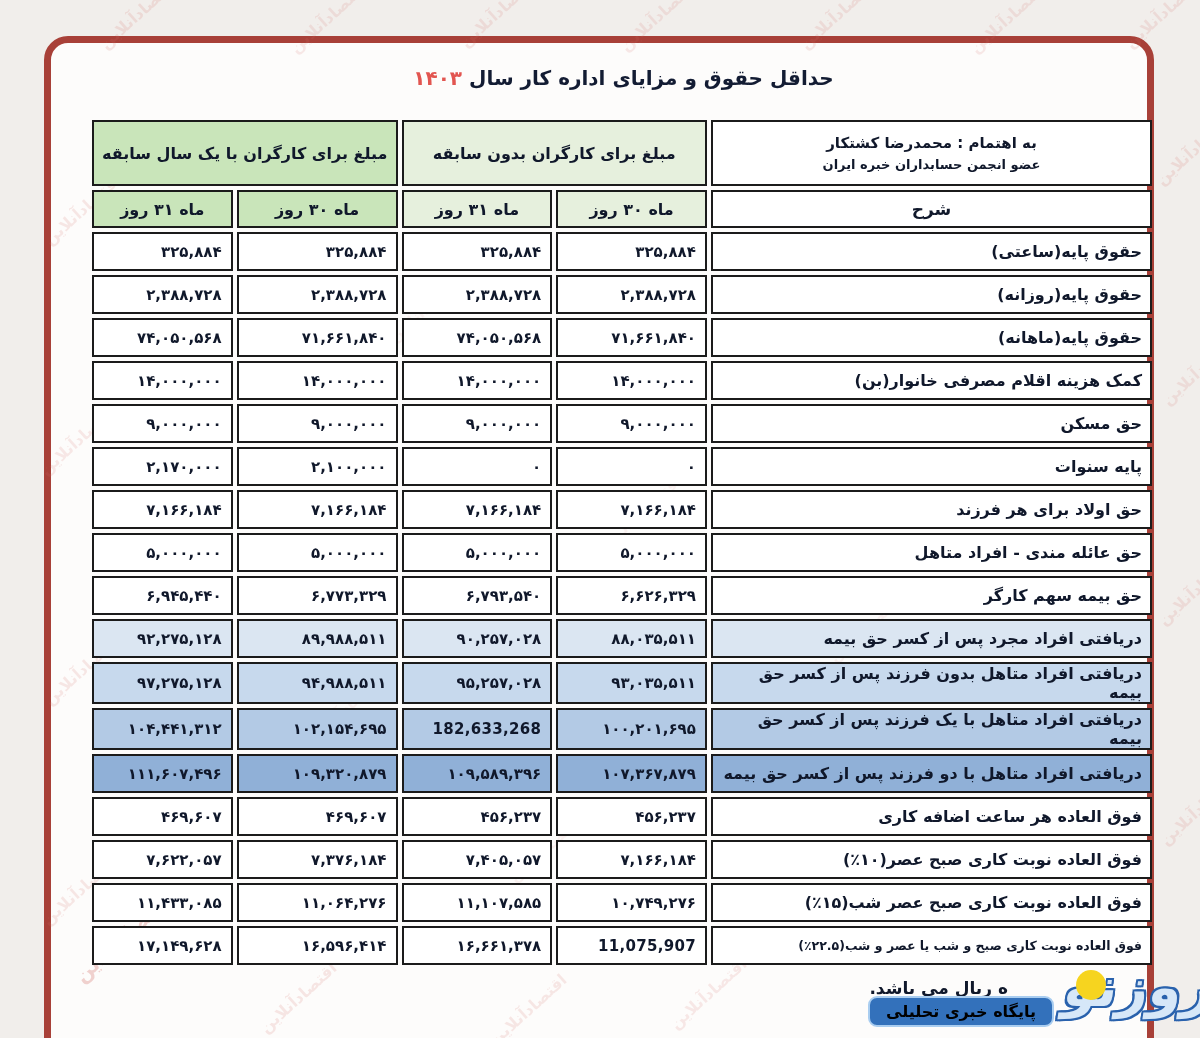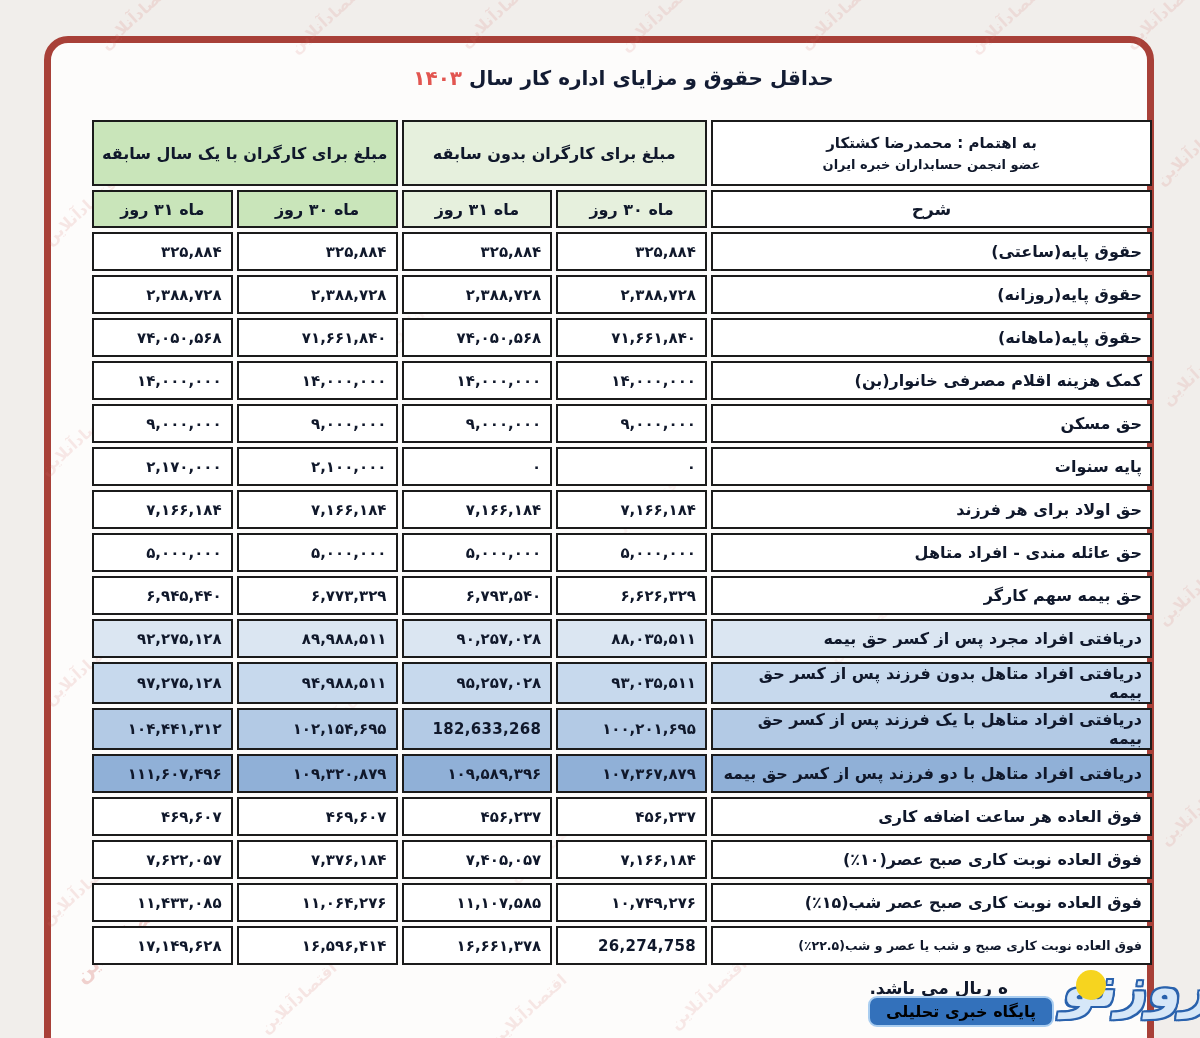--- a/index.html
+++ b/index.html
@@ -243,21 +243,21 @@
         </tr>
         <tr class="tone-plain">
           <th>فوق العاده نوبت کاری صبح عصر شب(۱۵٪)</th>
           <td>۱۰,۷۴۹,۲۷۶</td>
           <td>۱۱,۱۰۷,۵۸۵</td>
           <td>۱۱,۰۶۴,۲۷۶</td>
           <td>۱۱,۴۳۳,۰۸۵</td>
         </tr>
         <tr class="tone-plain">
           <th class="small">فوق العاده نوبت کاری صبح و شب یا عصر و شب(۲۲.۵٪)</th>
-          <td>26,274,758</td>
+          <td>11,075,907</td>
           <td>۱۶,۶۶۱,۳۷۸</td>
           <td>۱۶,۵۹۶,۴۱۴</td>
           <td>۱۷,۱۴۹,۶۲۸</td>
         </tr>
       </tbody>
   </table>
 
   <div class="footnote fn3">ه ریال می باشد.</div>
 </div>
 

